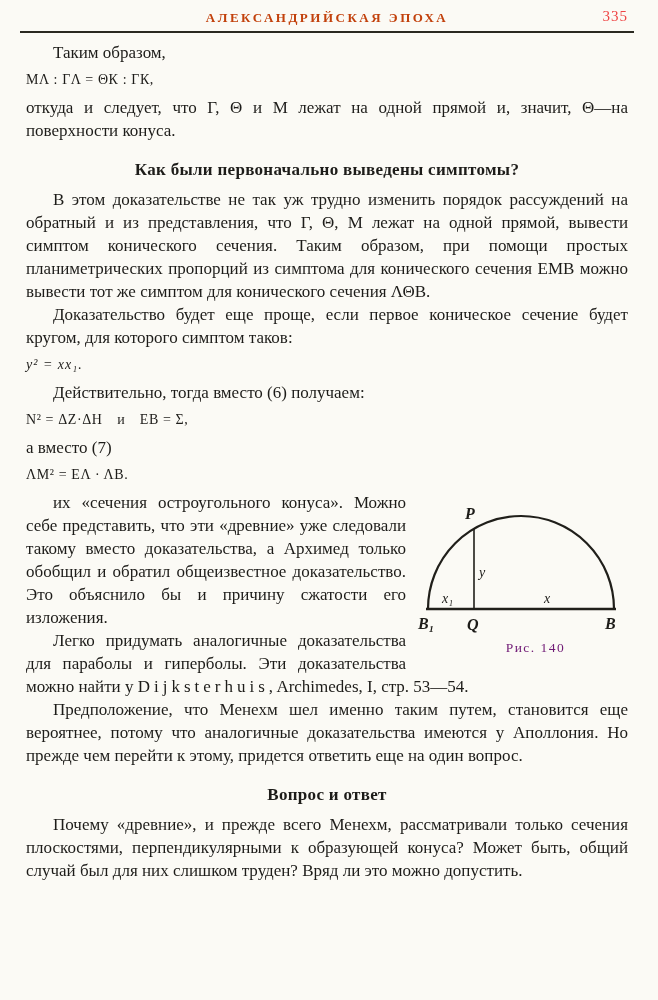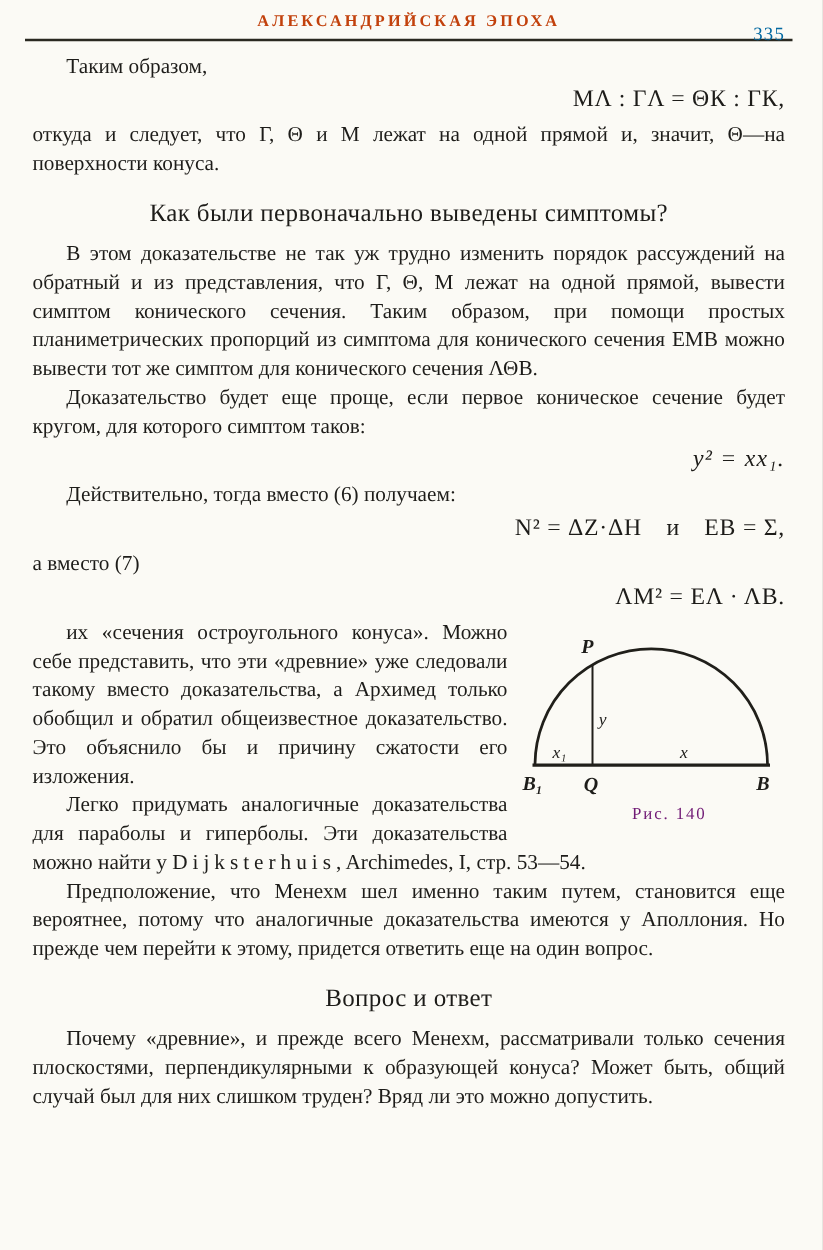--- a/index.html
+++ b/index.html
@@ -21,50 +21,50 @@
     text-align:center;
   }
   .rh-title{
     font-size:13px;
     font-weight:bold;
     letter-spacing:2.5px;
     color:#c2410c;
   }
   .rh-page{
     position:absolute;
-    right:0;top:12px;
+    right:0;top:0;
     font-size:15px;
     letter-spacing:1px;
-    color:#0369a1;
+    color:#ef4444;
   }
   .head-rule{
     border:none;
     border-top:2px solid #2a2921;
     margin:5px -6px 0 -6px;
   }
   
   .para{
     margin:0;
     font-size:17px;
     line-height:23px;
     text-align:justify;
     hyphens:none;
   }
   .indent{text-indent:27px;}
   .first-para{margin-top:8px;}
   .section-heading{
-    font-size:20px;
-    font-weight:normal;
+    font-size:17px;
+    font-weight:bold;
     text-align:center;
     margin:18px 0 8px 0;
     letter-spacing:0.3px;
   }
   .formula{
-    text-align:right;
-    font-size:19px;
+    text-align:left;
+    font-size:14px;
     line-height:26px;
     margin:3px 0;
     letter-spacing:0.6px;
   }
   .formula-italic{font-style:italic;letter-spacing:1px;}
   .letterspaced{letter-spacing:4px;}
   .italic{}
   
   .fig-float{
     float:right;

